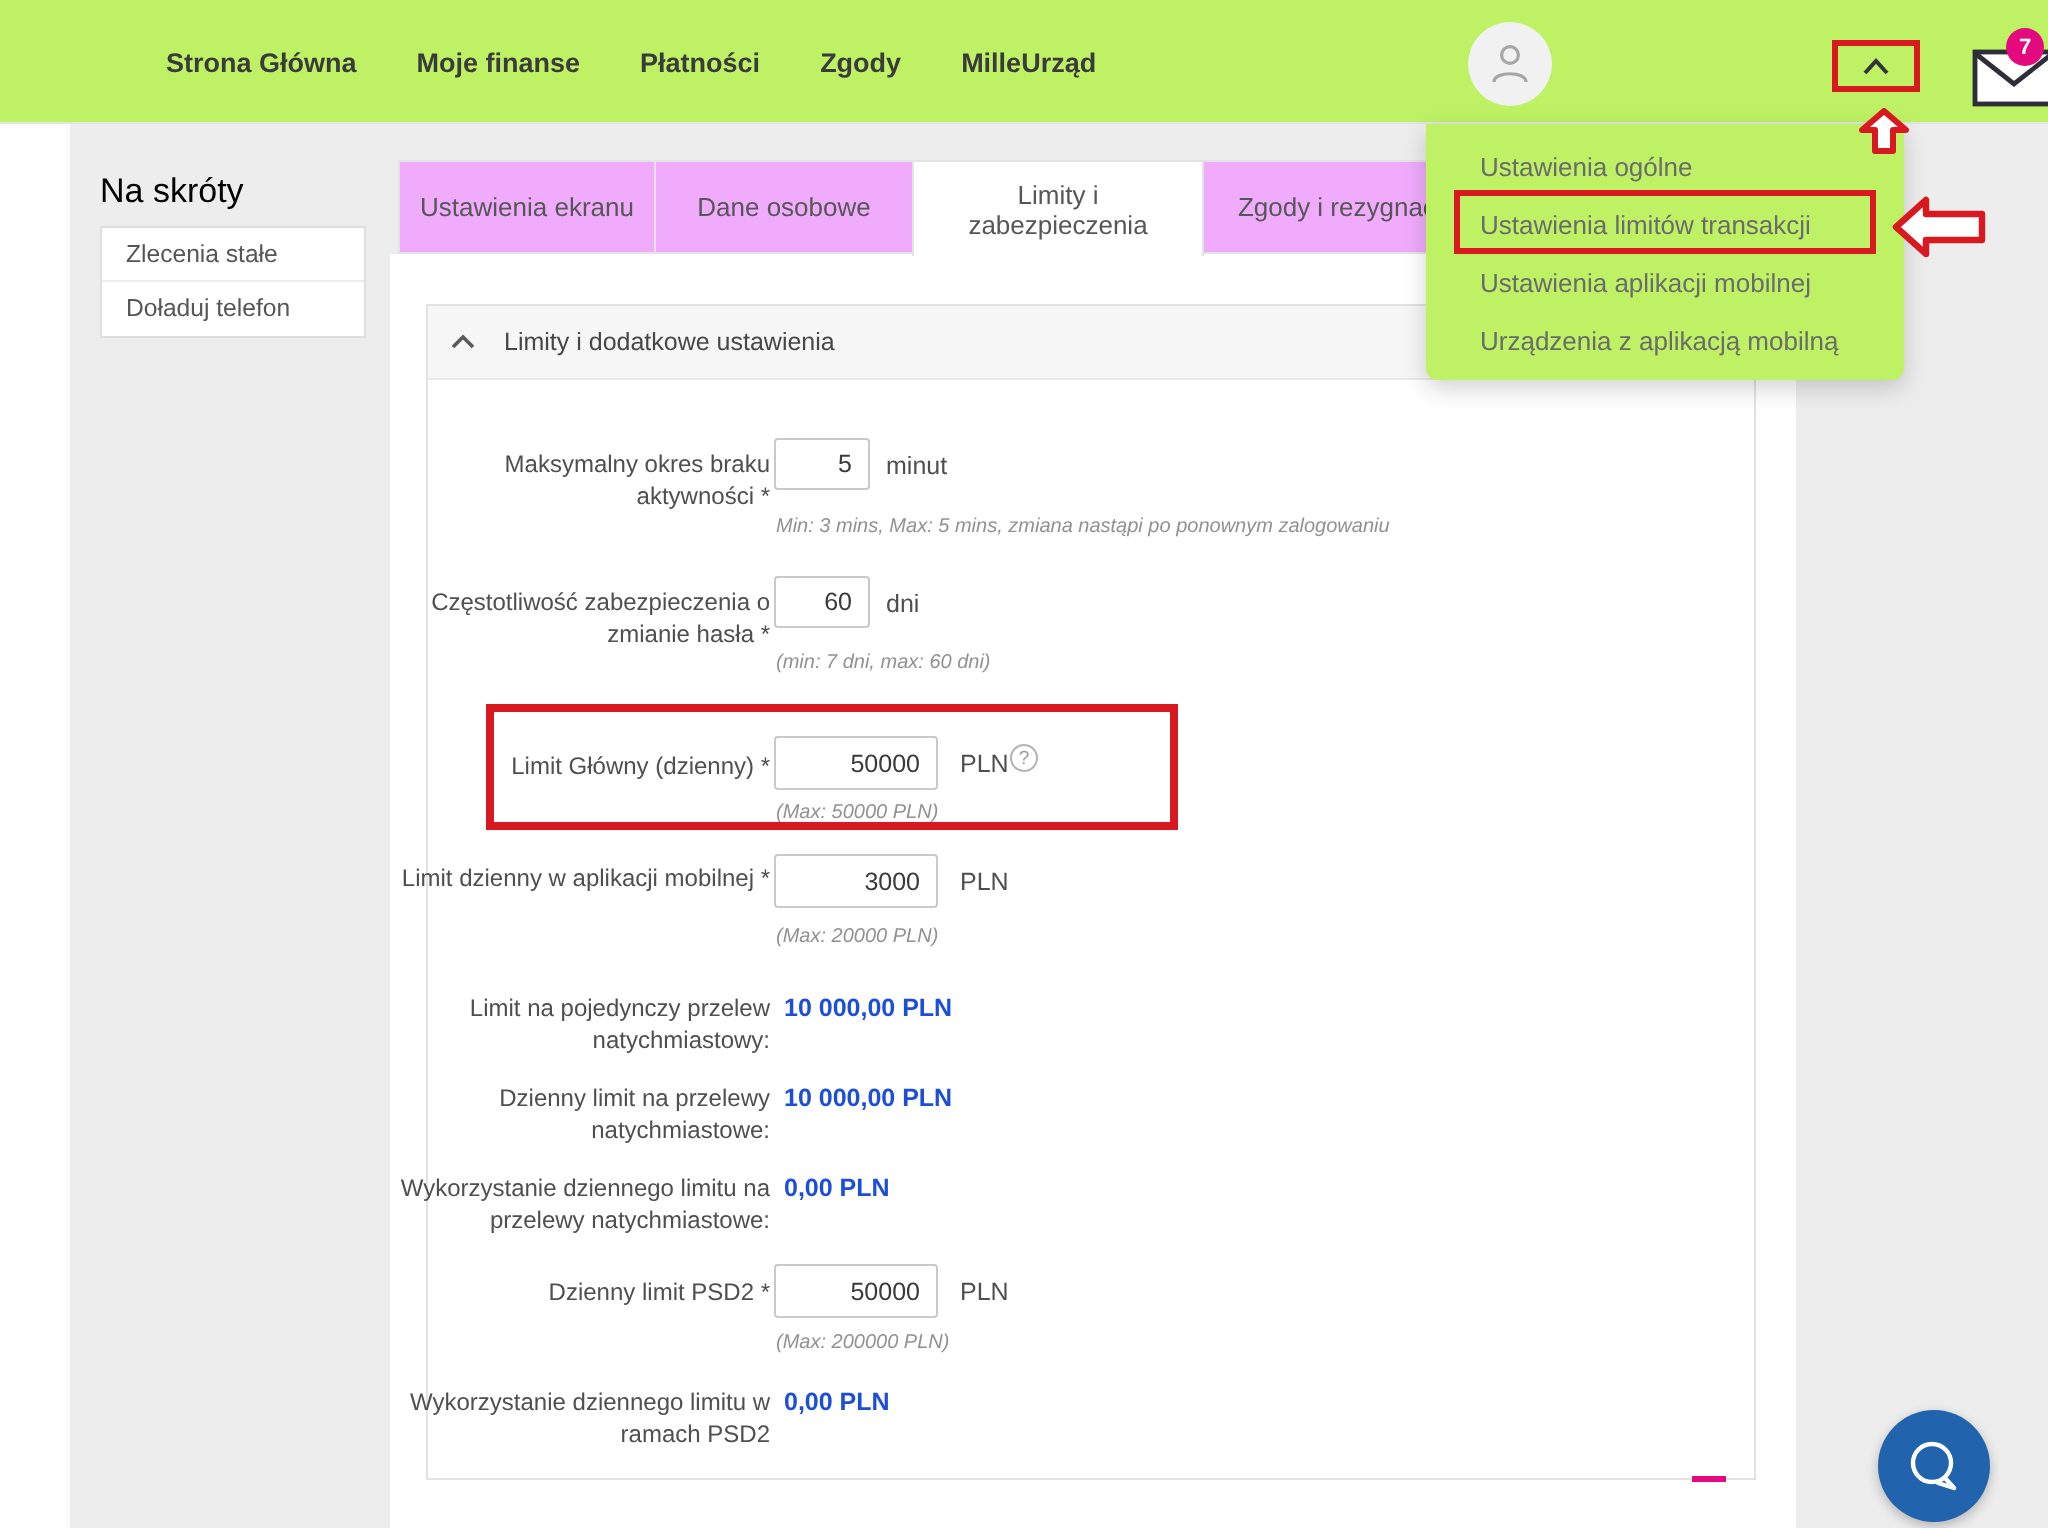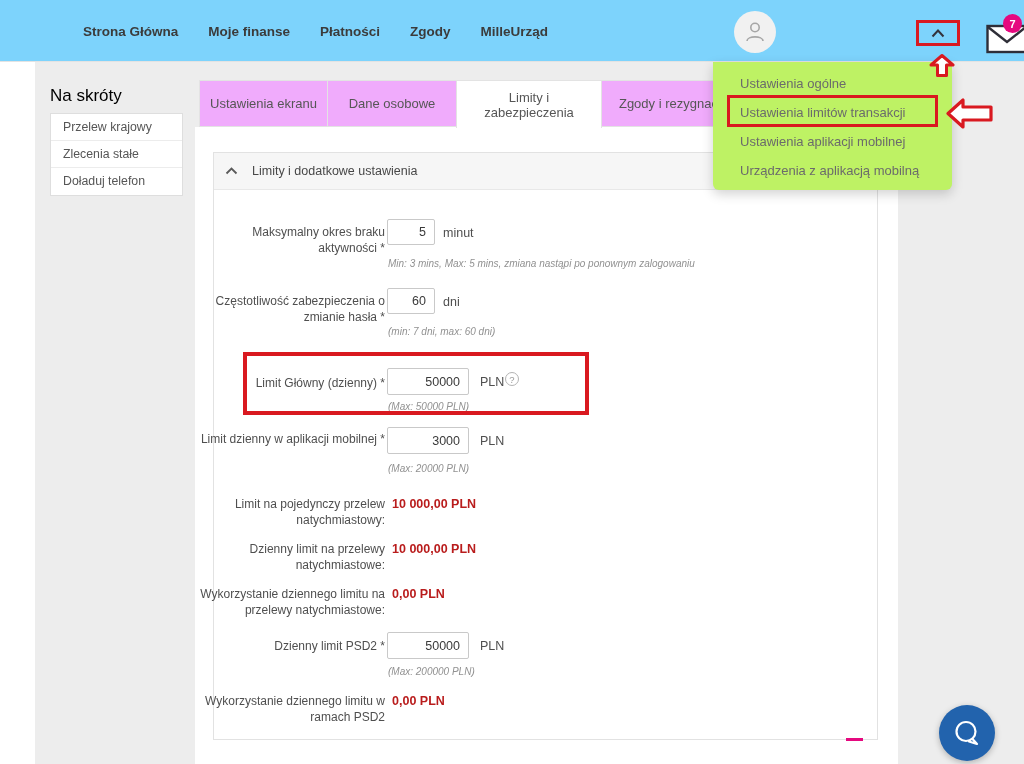--- a/index.html
+++ b/index.html
@@ -1,21 +1,21 @@
 <!DOCTYPE html>
 <html><head>
 <meta charset="utf-8">
 <style>
   * { margin:0; padding:0; box-sizing:border-box; }
   html,body { width:1024px; height:764px; }
   body { font-family:"Liberation Sans","DejaVu Sans",sans-serif; background:#ededed; }
   .page { position:relative; width:1024px; height:764px; overflow:hidden; background:#ededed; }
 
   
-  .header { position:absolute; left:0; top:0; width:1024px; height:62px; background:#7dd3fc; border-bottom:1px solid #e3e3e3; z-index:20; }
+  .header { position:absolute; left:0; top:0; width:1024px; height:62px; background:#bef264; border-bottom:1px solid #e3e3e3; z-index:20; }
   .nav { position:absolute; left:83px; top:0; height:62px; display:flex; align-items:center; gap:30px; }
   .nav-item { font-size:13.5px; font-weight:bold; color:#3b3b3b; white-space:nowrap; cursor:pointer; }
   .avatar { position:absolute; left:734px; top:11px; width:42px; height:42px; border-radius:50%; background:#f1f1f1; display:flex; align-items:center; justify-content:center; }
   .collapse-btn { position:absolute; left:923px; top:24px; width:30px; height:18px; display:flex; align-items:center; justify-content:center; cursor:pointer; }
   .mail { position:absolute; left:986px; top:20px; width:42px; height:34px; }
   .mail-badge { position:absolute; left:1003px; top:14px; width:19px; height:19px; border-radius:50%; background:#e5097f; color:#fff; font-size:11px; font-weight:bold; display:flex; align-items:center; justify-content:center; z-index:25; }
 
   
   .left-strip { position:absolute; left:0; top:62px; width:35px; height:702px; background:#fff; }
   .sidebar-title { position:absolute; left:50px; top:86px; font-size:17px; color:#000000; }
@@ -33,21 +33,21 @@
   .section-head { position:absolute; left:214px; top:153px; width:663px; height:37px; background:#f6f6f6; border-bottom:1px solid #e8e8e8; display:flex; align-items:center; cursor:pointer; }
   .section-head .chev { margin-left:11px; }
   .section-title { margin-left:14px; font-size:12.5px; color:#474747; }
   .divider-pink { position:absolute; left:846px; top:738px; width:17px; height:3px; background:#e5097f; z-index:6; }
 
   
   .flabel { position:absolute; left:200px; width:185px; font-size:12px; color:#4f4f4f; text-align:right; line-height:16px; }
   .finput { position:absolute; border:1px solid #c9c9c9; border-radius:2px; background:#fff; text-align:right; padding-right:8px; font-size:12.5px; color:#3a3a3a; font-family:"Liberation Sans","DejaVu Sans",sans-serif; }
   .funit { position:absolute; font-size:12.5px; color:#4f4f4f; }
   .fnote { position:absolute; left:388px; font-size:10px; font-style:italic; color:#919191; white-space:nowrap; }
-  .fvalue { position:absolute; left:392px; font-size:12.5px; font-weight:bold; color:#b91c1c; white-space:nowrap; }
+  .fvalue { position:absolute; left:392px; font-size:12.5px; font-weight:bold; color:#1d4ed8; white-space:nowrap; }
   .qicon { position:absolute; left:505px; top:372px; width:14px; height:14px; border:1.4px solid #b3b3b3; border-radius:50%; color:#9a9a9a; font-size:9.5px; display:flex; align-items:center; justify-content:center; cursor:pointer; }
 
   
   .dropdown { position:absolute; left:713px; top:62px; width:239px; height:128px; background:#bef264; border-radius:0 0 6px 6px; box-shadow:0 4px 12px rgba(0,0,0,.18); z-index:50; padding-top:7px; }
   .dropdown-item { height:29px; line-height:29px; padding-left:27px; font-size:13px; color:#6b6b6b; cursor:pointer; white-space:nowrap; }
 
   
   .anno { position:absolute; z-index:100; pointer-events:none; }
   .anno-box { border:3px solid #d91920; }
   .anno-box-thick { border:4px solid #d91920; }
@@ -87,21 +87,20 @@
         <rect x="1.5" y="6" width="39" height="26" fill="#fff" stroke="#2e2e38" stroke-width="2.4"></rect>
         <path d="M2 7 L21 22 L40 7" fill="none" stroke="#2e2e38" stroke-width="2.4"></path>
       </svg>
     </div>
     <div class="mail-badge">7</div>
   </div>
 
   <div class="left-strip"></div>
   <div class="sidebar-title">Na skróty</div>
   <div class="shortcut-box">
-    <div class="shortcut-item">Przelew krajowy</div>
     <div class="shortcut-item">Zlecenia stałe</div>
     <div class="shortcut-item">Doładuj telefon</div>
   </div>
 
   <div class="tab" style="left:199px; width:129px;">
       <span>Ustawienia ekranu</span>
     </div>
   <div class="tab" style="left:327px; width:130px;">
       <span>Dane osobowe</span>
     </div>

